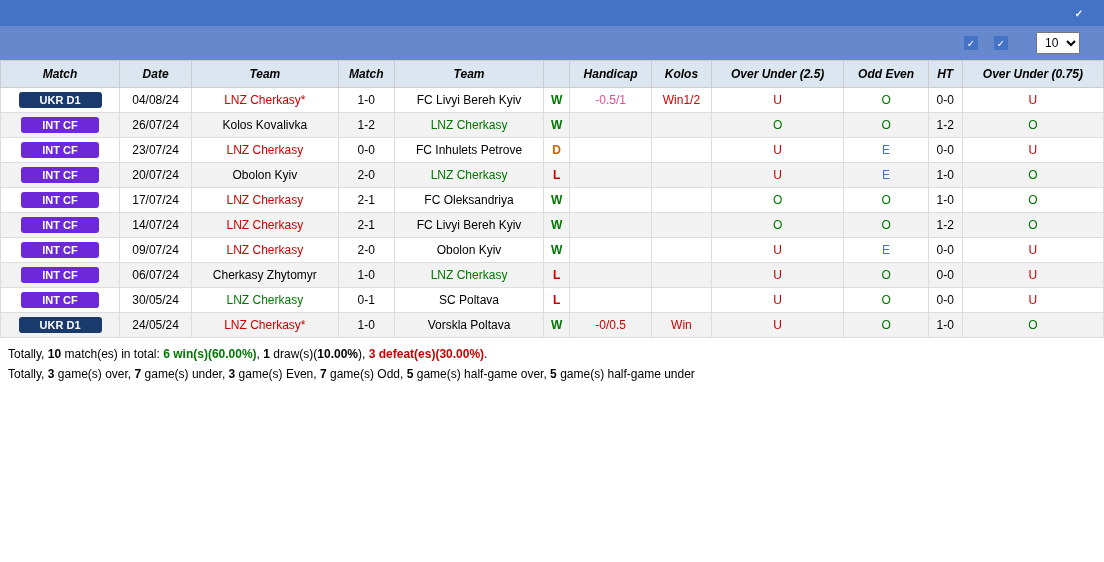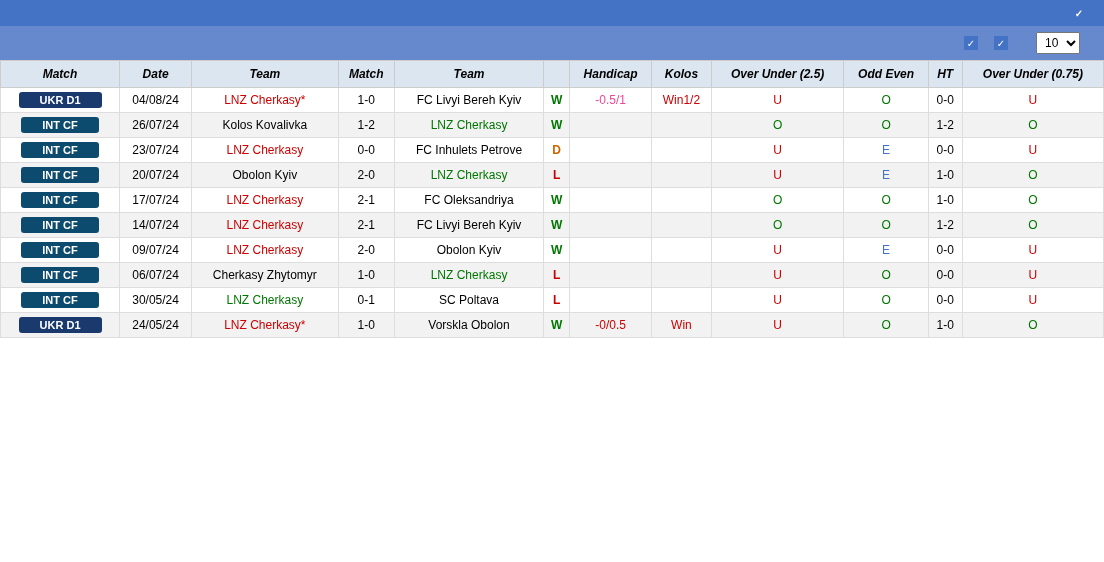--- a/index.html
+++ b/index.html
@@ -83,21 +83,21 @@
     .league-badge {
       display: inline-block;
       padding: 2px 21px;
       border-radius: 3px;
       color: white;
       font-size: 11px;
       font-weight: bold;
     }
 
     .ukr-d1 { background: #1a3a6e; }
-    .int-cf { background: #0c4a6e; }
+    .int-cf { background: #6d28d9; }
 
     .team-red { color: #cc0000; font-weight: normal; }
     .team-green { color: #007700; font-weight: normal; }
 
     .outcome-w { color: #007700; font-weight: bold; }
     .outcome-l { color: #cc0000; font-weight: bold; }
     .outcome-d { color: #cc6600; font-weight: bold; }
 
     .stat-green { color: #007700; font-weight: bold; }
     .stat-red { color: #cc0000; font-weight: bold; }
@@ -295,26 +295,32 @@
     <td style="color:#cc0000">U</td>
     <td style="color:#007700">O</td>
     <td>0-0</td>
     <td style="color:#cc0000">U</td>
   </tr>
       <tr>
     <td><span class="league-badge ukr-d1">UKR D1</span></td>
     <td>24/05/24</td>
     <td class="team-red">LNZ Cherkasy*</td>
     <td>1-0</td>
-    <td class="">Vorskla Obolon</td>
+    <td class="">Vorskla Poltava</td>
     <td class="outcome-w">W</td>
     <td style="color:#cc0000">-0/0.5</td>
     <td style="color:#cc0000">Win</td>
     <td style="color:#cc0000">U</td>
     <td style="color:#007700">O</td>
     <td>1-0</td>
     <td style="color:#007700">O</td>
   </tr>
     </tbody>
 </table>
 
 <div class="footer-stats">
+  <div>
+    Totally, <span class="stat-black">10</span> match(es) in total: <span class="stat-green">6</span> <span class="stat-green">win(s)(60.00%)</span>, <span class="stat-black">1</span> draw(s)(<span class="stat-black">10.00%</span>), <span class="stat-red">3</span> <span class="stat-red">defeat(es)(30.00%)</span>.
+  </div>
+  <div>
+    Totally, <span class="stat-black">3</span> game(s) over, <span class="stat-black">7</span> game(s) under, <span class="stat-black">3</span> game(s) Even, <span class="stat-black">7</span> game(s) Odd, <span class="stat-black">5</span> game(s) half-game over, <span class="stat-black">5</span> game(s) half-game under
+  </div>
 </div>
 
 </body></html>

